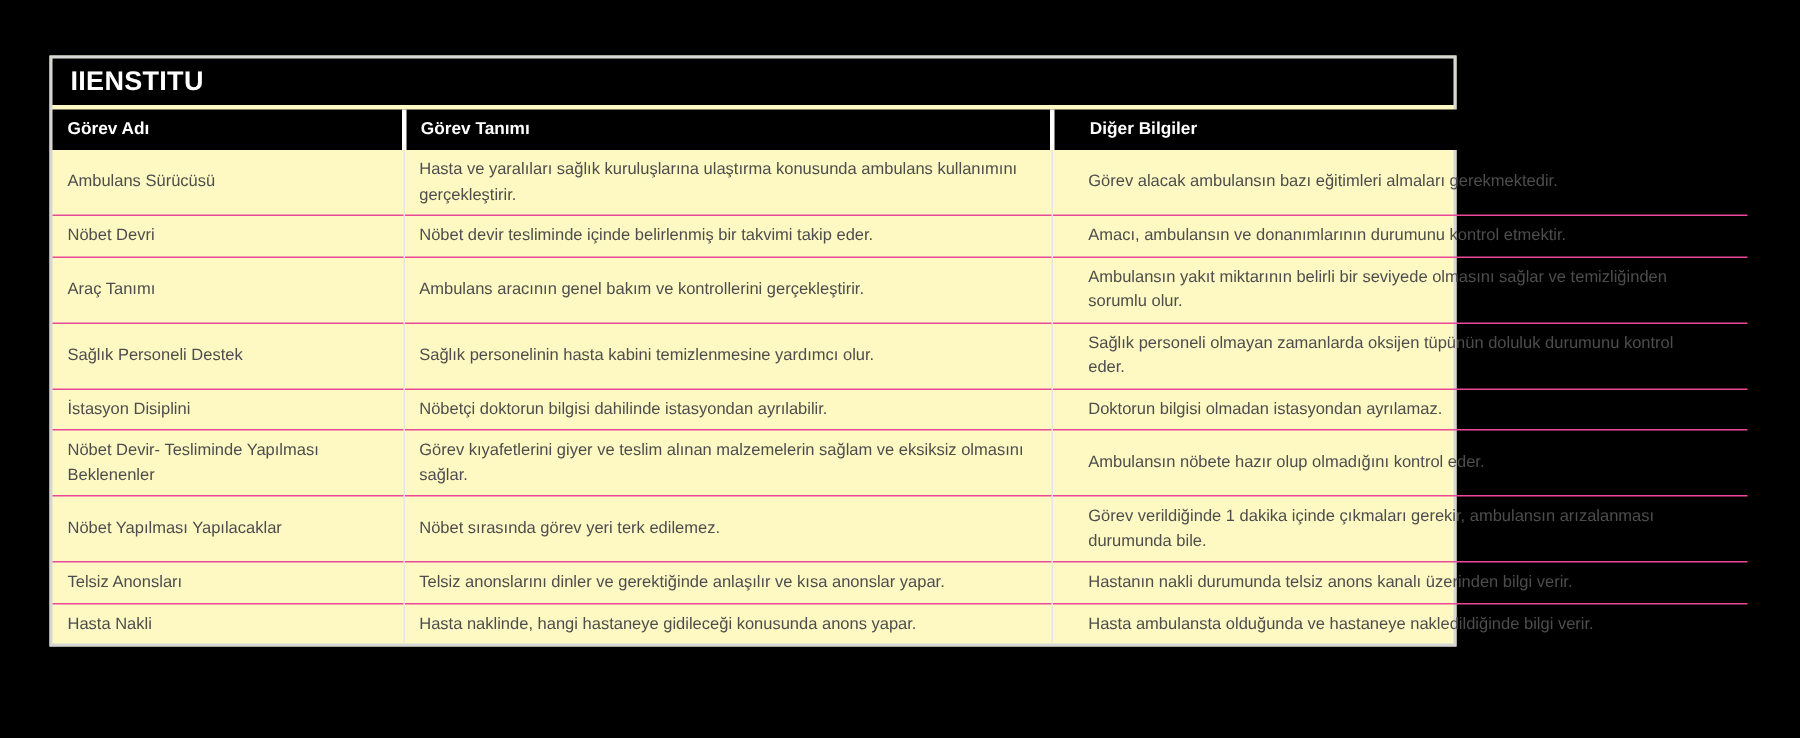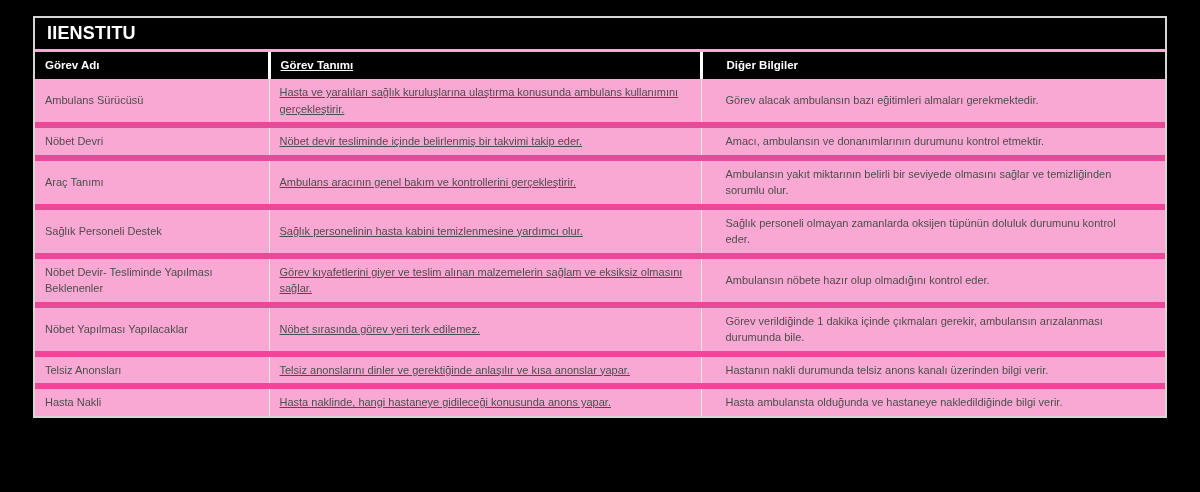--- a/index.html
+++ b/index.html
@@ -7,24 +7,24 @@
     width: 1200px;
     height: 492px;
     background: #000000;
     position: relative;
     overflow: hidden;
     font-family: "Liberation Sans", sans-serif;
   }
   .frame {
     position: absolute;
     left: 33px;
-    top: 16px;
-    width: 1134px;
+    top: 37px;
+    width: 938px;
     box-sizing: border-box;
-    background: #f9a8d4;
+    background: #fef9c3;
     border: 2px solid #d6d6d6;
   }
   .titlebar {
     background: #000000;
     color: #ffffff;
     height: 31px;
     line-height: 31px;
     font-size: 18px;
     font-weight: bold;
     padding: 0 12px;
@@ -55,23 +55,23 @@
   td {
     font-size: 11px;
     color: #4d4d4d;
     line-height: 1.5;
     padding-top: 5px;
     padding-bottom: 5px;
     vertical-align: middle;
     word-wrap: break-word;
   }
   td + td { border-left: 1px solid #e6e6e6; }
-  tbody tr + tr td { border-top: 6px solid #ec4899; }
+  tbody tr + tr td { border-top: 1px solid #ec4899; }
   .c1 { padding-left: 10px; padding-right: 10px; }
-  .c2 { padding-left: 10px; padding-right: 16px; text-decoration: underline; }
+  .c2 { padding-left: 10px; padding-right: 16px; }
   .c3 { padding-left: 24px; padding-right: 48px; }
 </style>
 </head>
 <body>
 
 <div class="frame">
   <div class="titlebar">
     <span>IIENSTITU</span>
   </div>
   <table>
@@ -102,20 +102,25 @@
     <td class="c1">Araç Tanımı</td>
     <td class="c2">Ambulans aracının genel bakım ve kontrollerini gerçekleştirir.</td>
     <td class="c3">Ambulansın yakıt miktarının belirli bir seviyede olmasını sağlar ve temizliğinden sorumlu olur.</td>
   </tr>
         <tr>
     <td class="c1">Sağlık Personeli Destek</td>
     <td class="c2">Sağlık personelinin hasta kabini temizlenmesine yardımcı olur.</td>
     <td class="c3">Sağlık personeli olmayan zamanlarda oksijen tüpünün doluluk durumunu kontrol eder.</td>
   </tr>
         <tr>
+    <td class="c1">İstasyon Disiplini</td>
+    <td class="c2">Nöbetçi doktorun bilgisi dahilinde istasyondan ayrılabilir.</td>
+    <td class="c3">Doktorun bilgisi olmadan istasyondan ayrılamaz.</td>
+  </tr>
+        <tr>
     <td class="c1">Nöbet Devir- Tesliminde Yapılması Beklenenler</td>
     <td class="c2">Görev kıyafetlerini giyer ve teslim alınan malzemelerin sağlam ve eksiksiz olmasını sağlar.</td>
     <td class="c3">Ambulansın nöbete hazır olup olmadığını kontrol eder.</td>
   </tr>
         <tr>
     <td class="c1">Nöbet Yapılması Yapılacaklar</td>
     <td class="c2">Nöbet sırasında görev yeri terk edilemez.</td>
     <td class="c3">Görev verildiğinde 1 dakika içinde çıkmaları gerekir, ambulansın arızalanması durumunda bile.</td>
   </tr>
         <tr>

